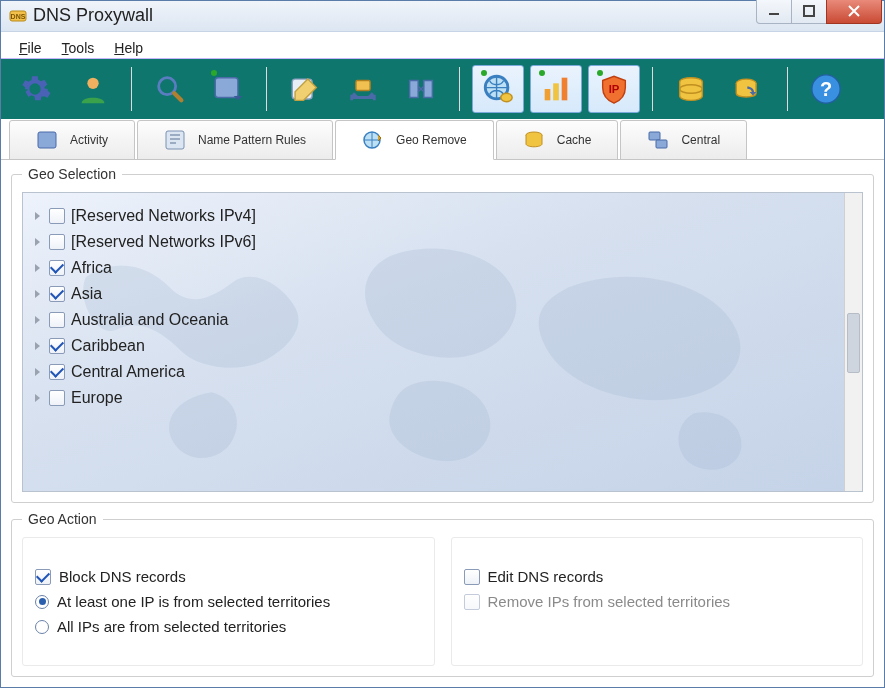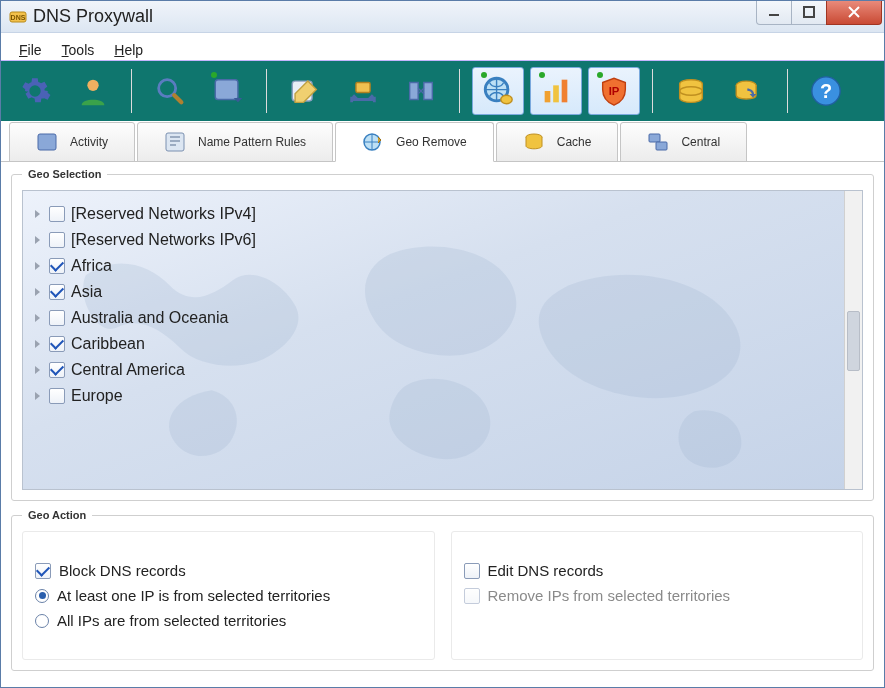--- a/index.html
+++ b/index.html
@@ -19,21 +19,21 @@
 .tbtn { width: 52px; height: 48px; display: flex; align-items: center; justify-content: center; border: 1px solid transparent; border-radius: 3px; position: relative; }
 .tbtn.selected { border-color: #7aa9dd; background: linear-gradient(#eaf3fd, #d6e9fb); }
 .tsep { width: 1px; height: 44px; background: #dcdcdc; margin: 0 6px; }
 .tbtn .dot { position: absolute; top: 4px; left: 8px; width: 6px; height: 6px; border-radius: 50%; background: #2aa82a; }
 .tabs { display: flex; padding: 0 8px; border-bottom: 1px solid #c5c5c5; background: #fff; align-items: flex-end; }
 .tab { display: flex; align-items: center; gap: 12px; padding: 8px 26px; border: 1px solid #c5c5c5; background: linear-gradient(#fdfdfd,#ececec); margin-right: 2px; border-radius: 3px 3px 0 0; font-size: 12px; color: #333; cursor: default; position: relative; top: 1px; }
 .tab.active { background: #fff; border-bottom-color: #fff; }
 .tab-icon { width: 22px; height: 22px; display: inline-flex; align-items: center; justify-content: center; }
 .content { flex: 1; padding: 6px 10px 10px; display: flex; flex-direction: column; gap: 8px; }
 fieldset { border: 1px solid #cfcfcf; border-radius: 3px; padding: 10px 10px 10px 10px; }
-legend { padding: 0 6px; font-size: 11px; color: #333; font-weight: bold; }
+legend { padding: 0 6px; font-size: 14px; color: #333; }
 .geo-box { height: 300px; border: 1px solid #b9c2cf; background: linear-gradient(160deg, #edf2fb 0%, #d6e0ef 40%, #c5d3e8 100%); position: relative; overflow: hidden; }
 .geo-map { position:absolute; inset:0; opacity:0.22; }
 .geo-list { position: relative; padding: 10px 8px; }
 .geo-row { display: flex; align-items: center; gap: 6px; padding: 4px 2px; font-size: 16px; color: #222; }
 .expander { width: 10px; height: 10px; display: inline-flex; align-items: center; justify-content: center; color: #9aa2b0; }
 .cb { width: 16px; height: 16px; border: 1px solid #8a9bb8; background: linear-gradient(#fff,#eef2f8); border-radius: 2px; display: inline-flex; align-items: center; justify-content: center; }
 .cb.checked::after { content:''; width:10px; height:6px; border-left:2px solid #2055b8; border-bottom:2px solid #2055b8; transform: rotate(-45deg) translate(1px,-1px); }
 .scroll { position: absolute; right: 0; top: 0; bottom: 0; width: 18px; background: #f1f1f1; border-left: 1px solid #d0d0d0; }
 .thumb { position: absolute; left: 2px; right: 2px; top: 120px; height: 60px; background: #cfd5de; border: 1px solid #b7bdc7; border-radius: 2px; }
 .actions { display: flex; gap: 16px; }

